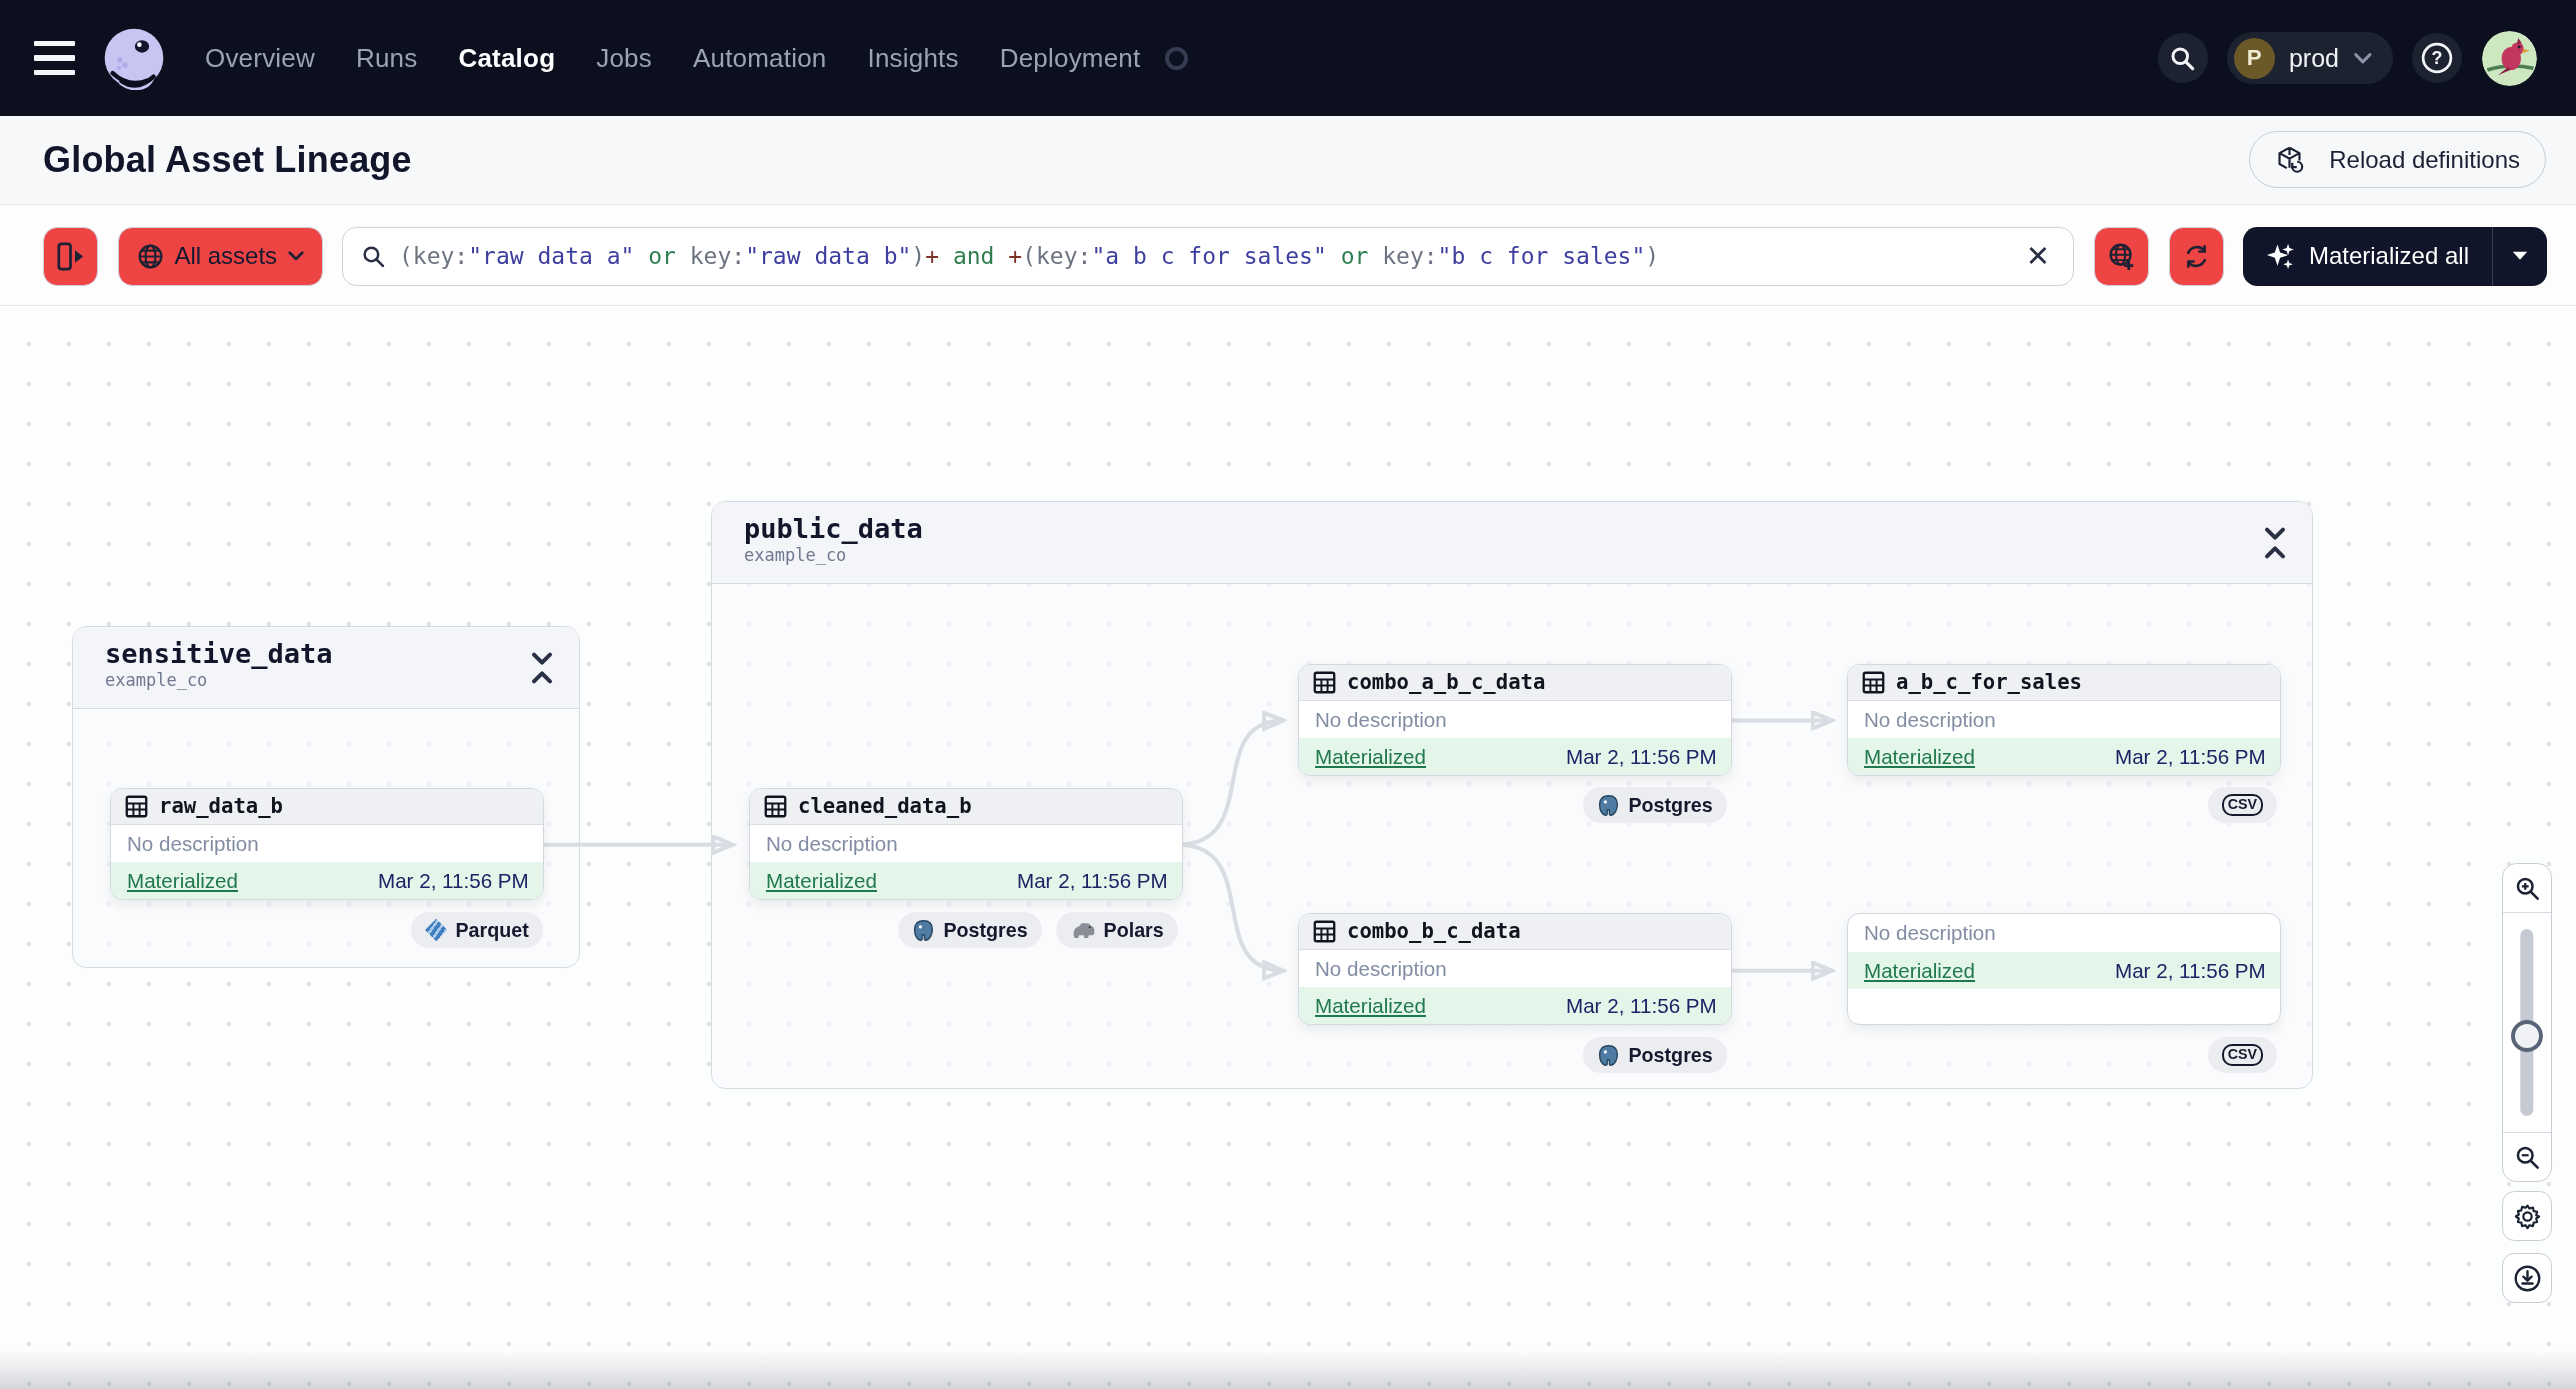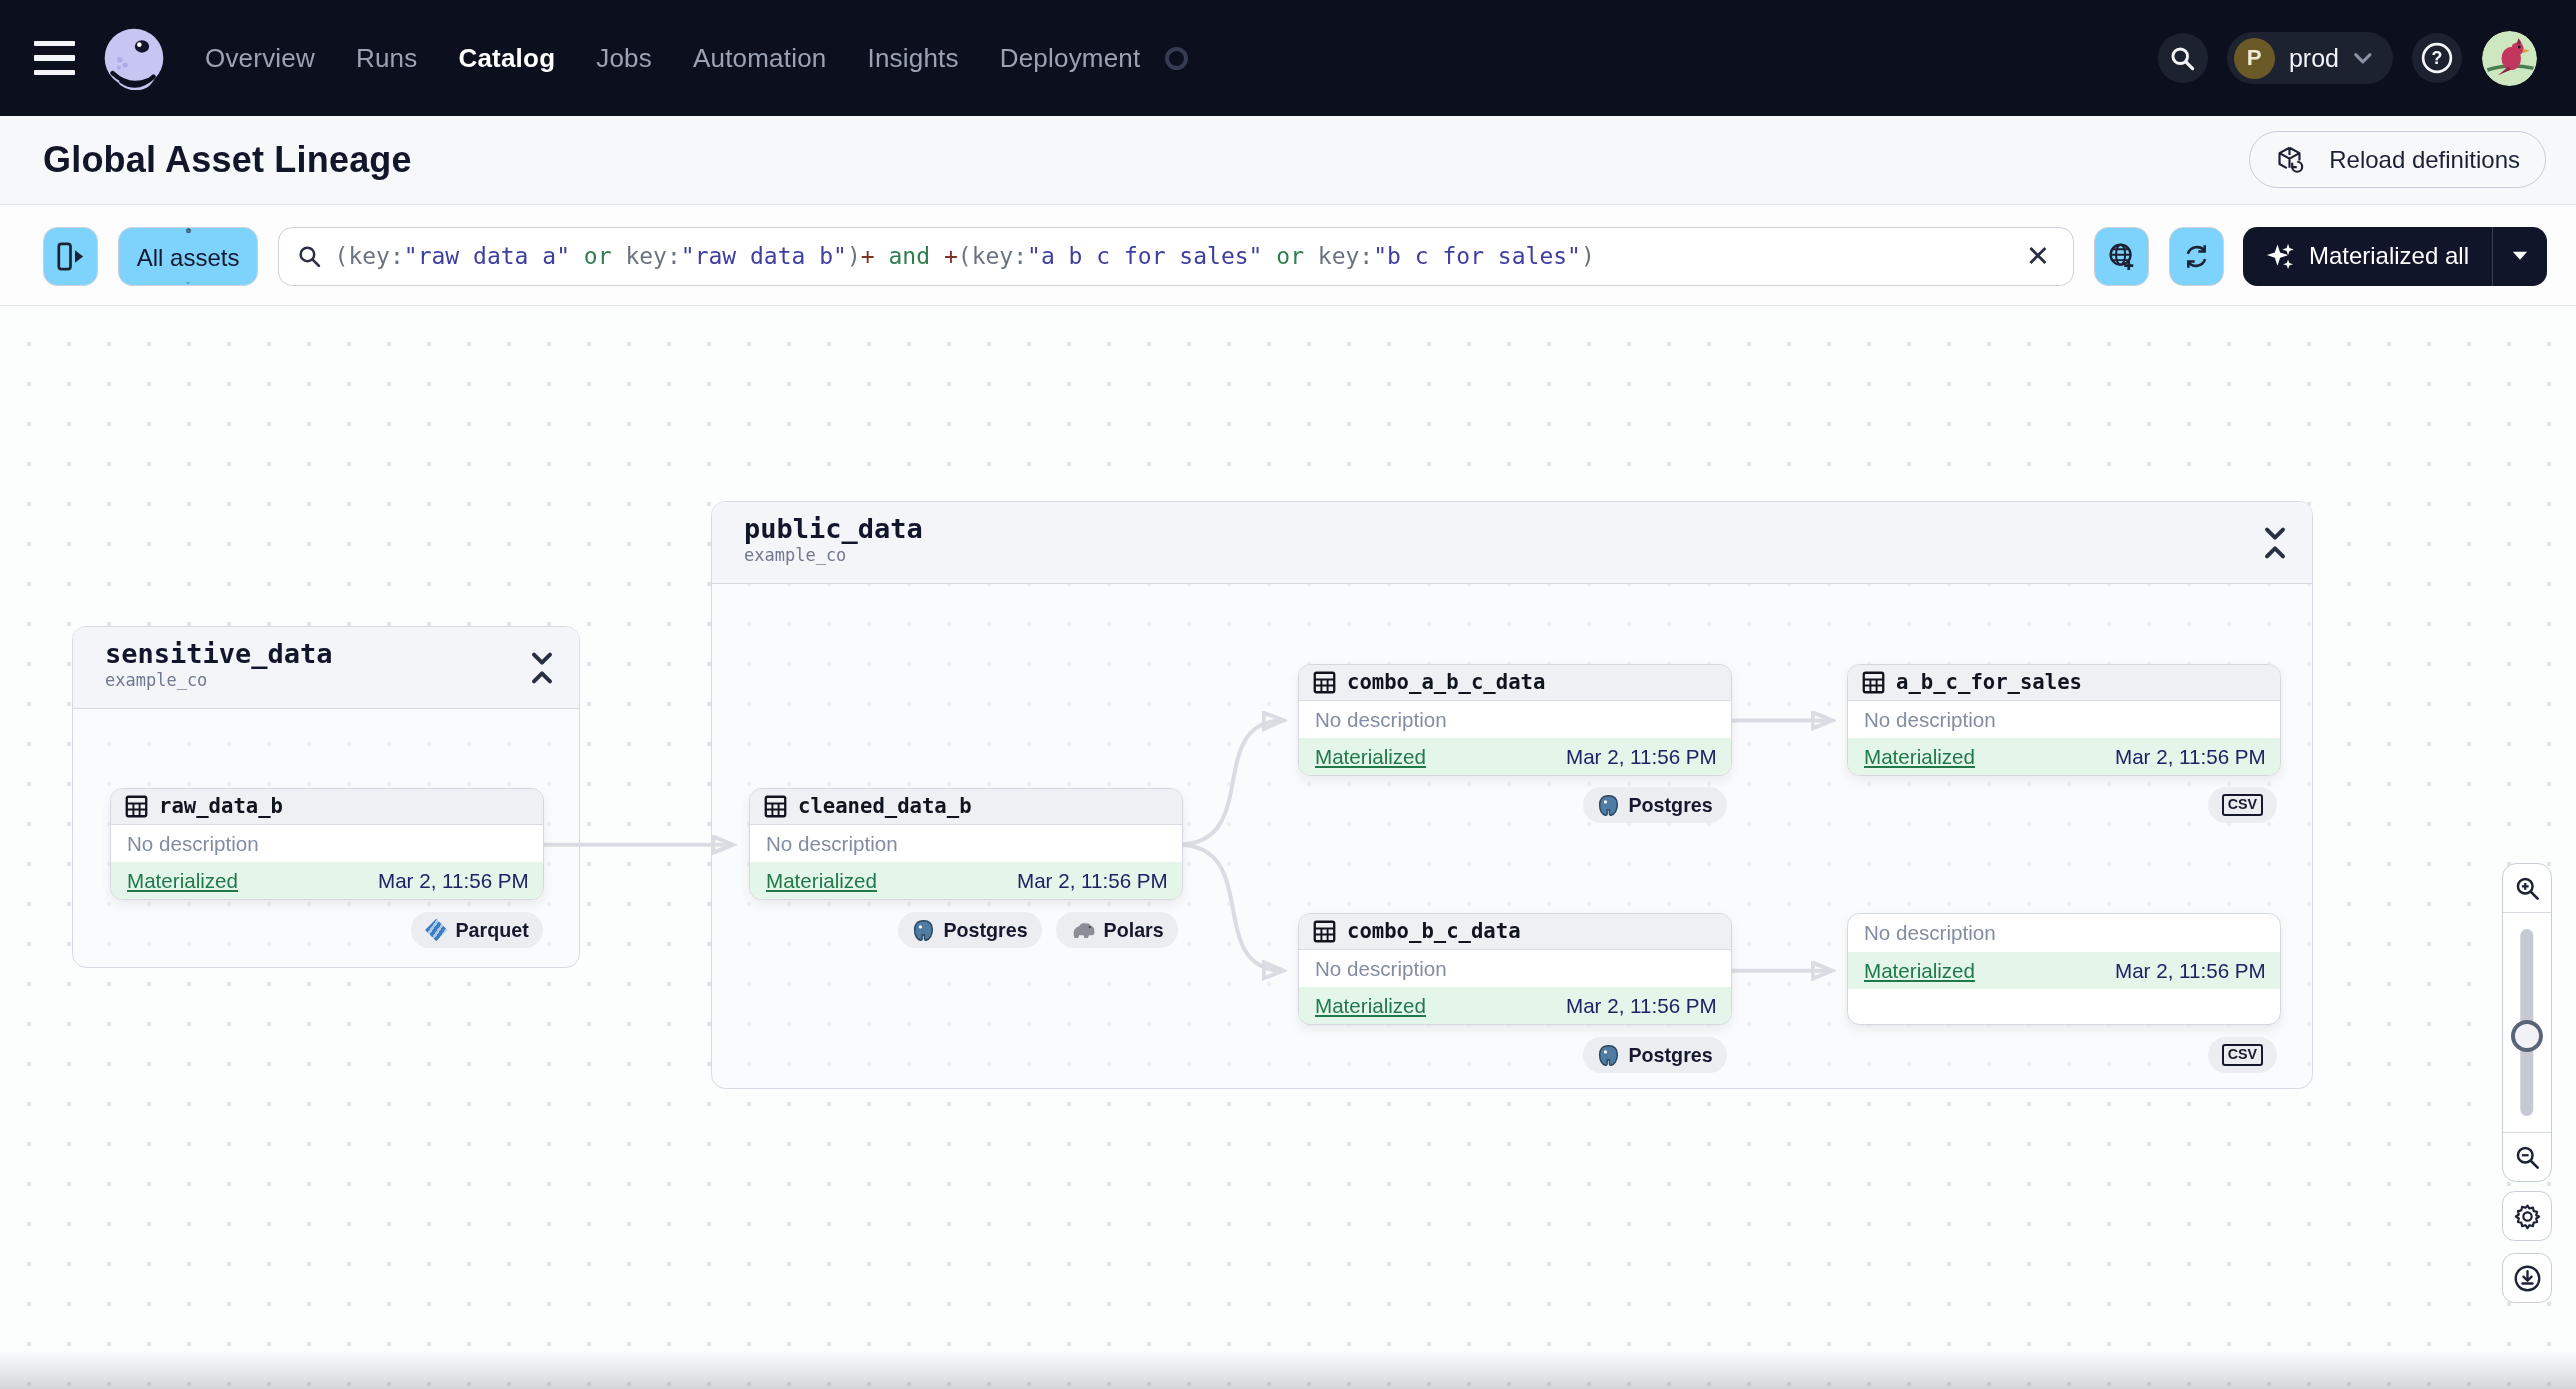--- a/index.html
+++ b/index.html
@@ -23,21 +23,21 @@
   .ws-label { color:#f2f3f6; font-size:25px; }
   .user-avatar { width:55px; height:55px; border-radius:50%; overflow:hidden; cursor:pointer; }
 
   
   .page-header { position:absolute; left:0; top:116px; width:2576px; height:89px; background:#f7f8fa; border-bottom:1.8px solid #e2e4e9; display:flex; align-items:center; }
   .page-title { font-size:36px; font-weight:bold; color:#11162b; margin-left:43px; letter-spacing:0.2px; }
   .reload-btn { position:absolute; right:30px; top:15px; height:57px; border:1.8px solid #c7ccd6; border-radius:29px; display:flex; align-items:center; gap:25px; padding:0 25px; font-size:24px; color:#1b2134; background:transparent; cursor:pointer; }
 
   
   .toolbar { position:absolute; left:0; top:207px; width:2576px; height:99px; background:#fdfdfe; border-bottom:1.8px solid #e4e6ea; display:flex; align-items:center; padding:0 29px 0 43px; gap:19.7px; }
-  .tb-btn { height:59px; background:#7dd3fc; border:1.8px solid #ccd1da; border-radius:14.3px; display:flex; align-items:center; justify-content:center; cursor:pointer; color:#1c2233;flex-direction:column; }
+  .tb-btn { height:59px; background:#ef4444; border:1.8px solid #ccd1da; border-radius:14.3px; display:flex; align-items:center; justify-content:center; cursor:pointer; color:#1c2233; }
   .tb-square { width:55px; }
   .scope-btn { gap:10.7px; padding:0 18px; font-size:24px; color:#121830; }
   .search-box { flex:1; height:59px; background:#ffffff; border:1.8px solid #ccd1da; border-radius:14.3px; display:flex; align-items:center; padding:0 18px; gap:12.5px; }
   .query { font-family:"DejaVu Sans Mono", monospace; font-size:23px; white-space:pre; flex:1; overflow:hidden; }
   .q-pun { color:#6b7280; } .q-str { color:#3d3e9f; } .q-kw { color:#2e7d4f; } .q-plus { color:#7f3328; }
   .clear-x { font-size:29px; color:#2a3044; cursor:pointer; padding:0 5.4px; line-height:1; }
   .materialize-split { height:59px; background:#10152a; border-radius:14.3px; display:flex; align-items:stretch; overflow:hidden; cursor:pointer; }
   .mat-main { display:flex; align-items:center; gap:12.5px; color:#ffffff; font-size:24px; padding:0 23px; }
   .mat-caret { width:55px; display:flex; align-items:center; justify-content:center; border-left:1.8px solid #3a4054; }
 
@@ -64,21 +64,21 @@
   .node-name { font-family:"DejaVu Sans Mono", monospace; font-weight:bold; font-size:20.6px; color:#10141f; }
   .node-d { height:38px; display:flex; align-items:center; padding:0 16px; font-size:20.6px; color:#828da3; }
   .node-f { height:37px; background:#e4f5ea; display:flex; align-items:center; justify-content:space-between; padding:0 14.3px 0 16px; }
   .node-f .st { font-size:20.6px; color:#20794a;text-decoration:underline; }
   .node-f .ts { font-size:20.6px; color:#1d2365; }
 
   .badge-row { position:absolute; display:flex; gap:14.3px; z-index:3; }
   .badge { height:36px; background:#ecedf1; border-radius:18px; display:flex; align-items:center; gap:8px; padding:0 14.3px; font-size:19.7px; font-weight:bold; color:#15192d; cursor:pointer; }
   .parquet-ic { width:22.3px; height:22.3px; clip-path:polygon(50% 0,100% 50%,50% 100%,0 50%);
                 background:repeating-linear-gradient(125deg,#3e7dc0 0 3.6px,#a8c8e8 3.6px 6.3px); }
-  .csvbox { display:inline-block; border:2.7px solid #15192b; border-radius:3px; font-size:14.3px; font-weight:bold; color:#15192b; padding:0.9px 3.6px; line-height:1.1; font-family:"Liberation Sans",sans-serif; }
+  .csvbox { display:inline-block; border:2.7px solid #15192b; border-radius:10px; font-size:14.3px; font-weight:bold; color:#15192b; padding:0.9px 3.6px; line-height:1.1; font-family:"Liberation Sans",sans-serif; }
 
   
   .right-controls { position:absolute; right:24px; z-index:5; }
   .zoom-panel { position:absolute; right:0; top:863px; width:50px; height:319px; background:#ffffff; border:1.8px solid #c9cdd6; border-radius:14.3px; display:flex; flex-direction:column; }
   .zp-btn { height:49px; display:flex; align-items:center; justify-content:center; cursor:pointer; }
   .zp-top { border-bottom:1.8px solid #d8dbe2; } .zp-bot { border-top:1.8px solid #d8dbe2; }
   .zp-slider { flex:1; position:relative; }
   .zp-track { position:absolute; left:50%; transform:translateX(-50%); top:16px; bottom:16px; width:13.4px; background:#c5c9d2; border-radius:7.2px; }
   .zp-thumb { position:absolute; left:50%; transform:translateX(-50%); top:107px; width:32px; height:32px; border-radius:50%; background:#f1f2f5; border:4.5px solid #5a6478; cursor:pointer; }
   .side-btn { position:absolute; right:0; width:50px; height:50px; background:#ffffff; border:1.8px solid #c9cdd6; border-radius:12.5px; display:flex; align-items:center; justify-content:center; cursor:pointer; }

